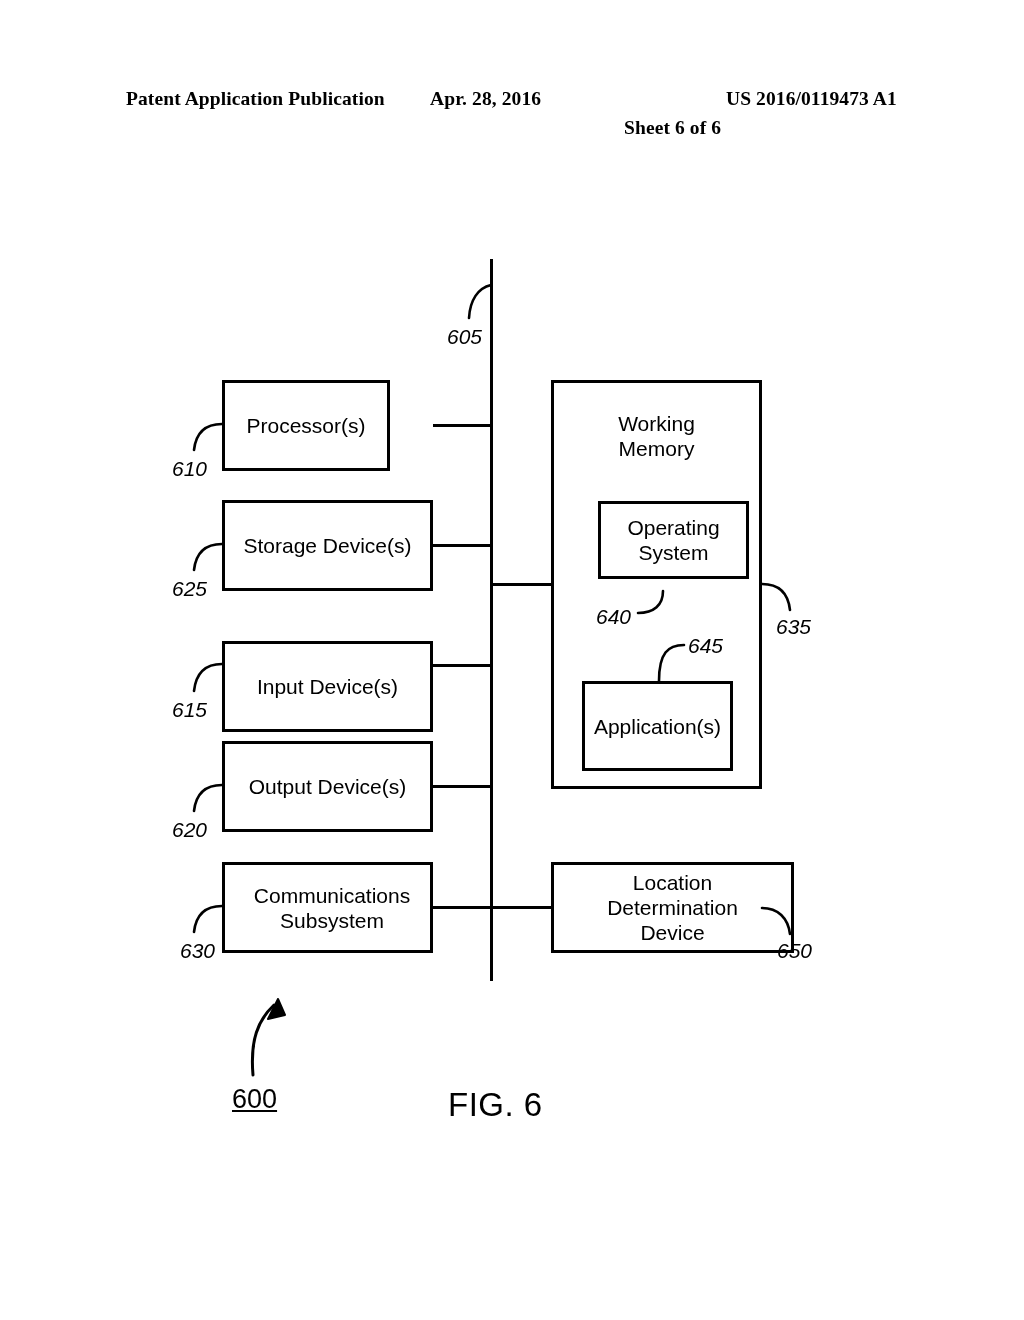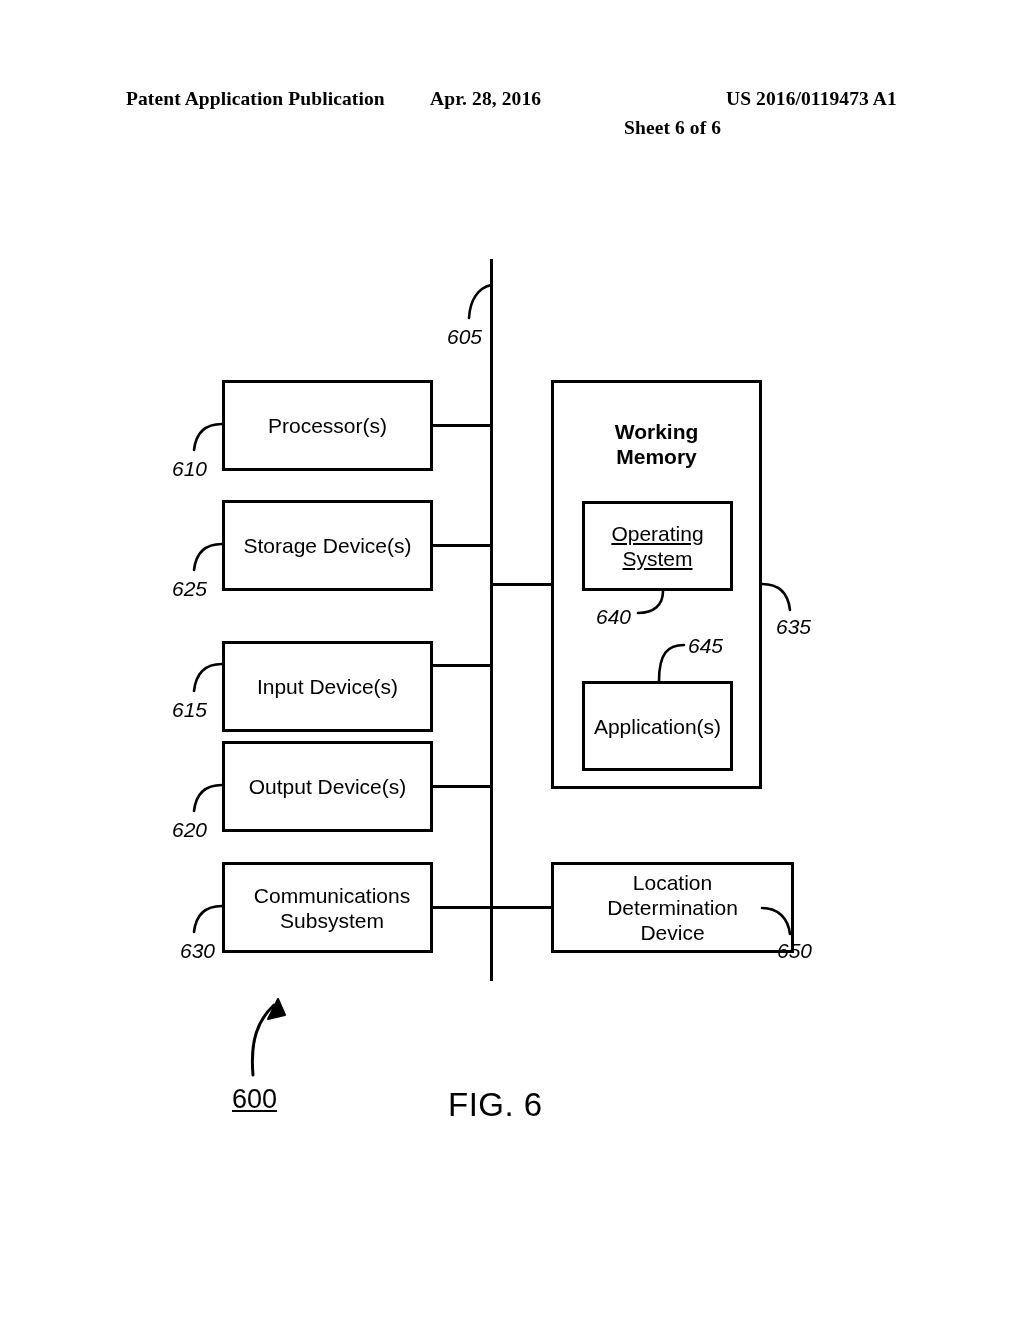--- a/index.html
+++ b/index.html
@@ -55,34 +55,34 @@
     justify-content: center;
     text-align: center;
     font-family: "Liberation Sans", sans-serif;
     font-size: 21px;
     line-height: 25px;
     color: #000;
   }
   .dbox .boxlabel { display: block; padding: 0 6px; }
 
   
-  #box-processor      { left: 222px; top: 380px; width: 211px; height: 91px; }
+  #box-processor      { left: 222px; top: 380px; width: 168px; height: 91px; }
   #box-storage        { left: 222px; top: 500px; width: 211px; height: 91px; }
   #box-input          { left: 222px; top: 620px; width: 211px; height: 91px; margin-top: 21px; }
   #box-output         { left: 222px; top: 741px; width: 211px; height: 91px; }
   #box-comms          { left: 222px; top: 862px; width: 211px; height: 91px; padding-left: 9px; }
 
   
   #box-working-memory {
     left: 551px; top: 380px; width: 211px; height: 409px;
     align-items: flex-start; justify-content: center;
   }
-  #box-working-memory .boxlabel { padding-top: 36px; font-weight: bold; }
-
-  #box-operating-system { left: 582px; top: 501px; width: 151px; height: 90px; text-decoration: underline; }
+  #box-working-memory .boxlabel { padding-top: 28px; }
+
+  #box-operating-system { left: 598px; top: 501px; width: 151px; height: 78px; }
   #box-application      { left: 582px; top: 681px; width: 151px; height: 90px; }
   #box-location         { left: 551px; top: 862px; width: 243px; height: 91px; }
 
   
   .hline {
     position: absolute;
     height: 3px;
     background: #000;
   }
   .vline {

